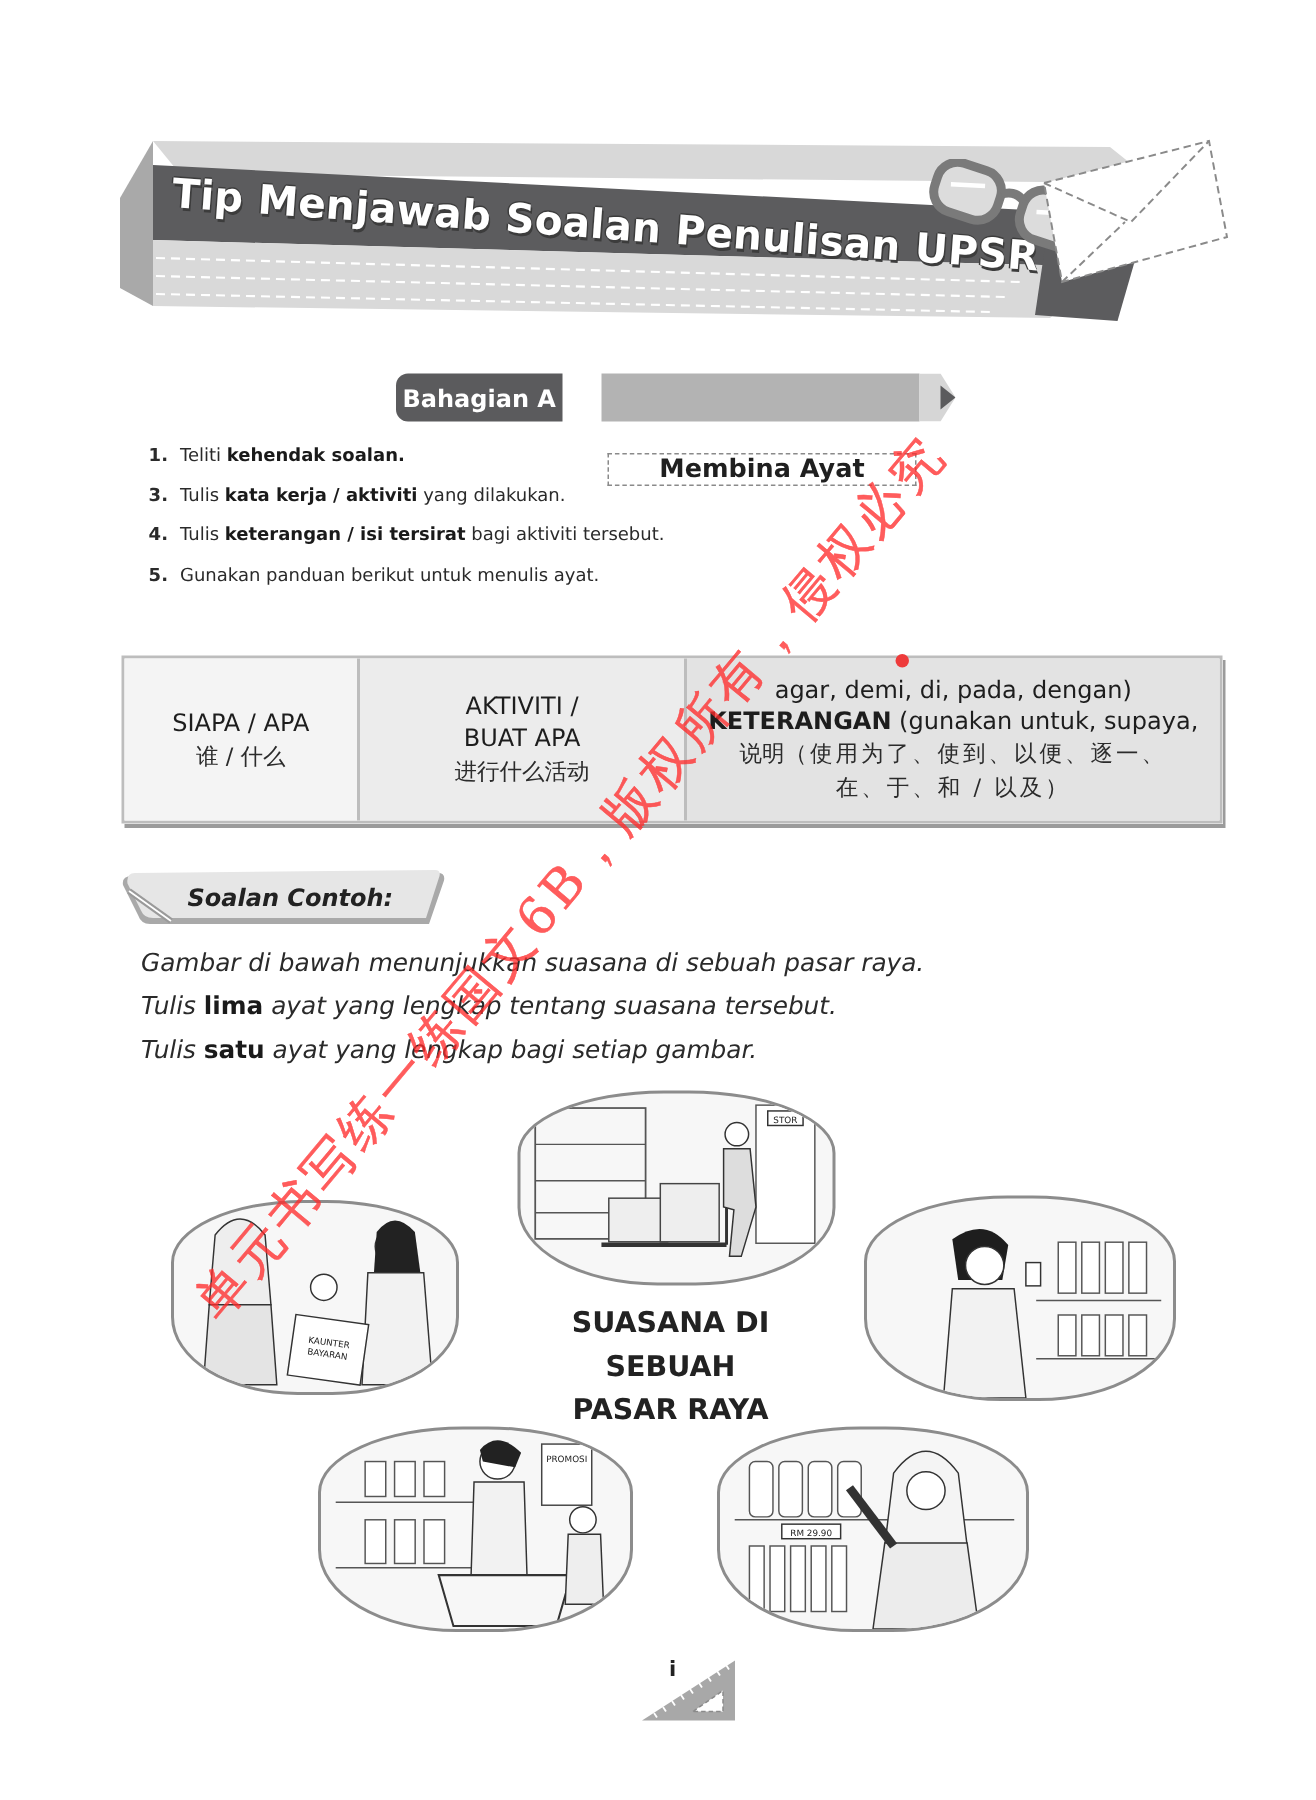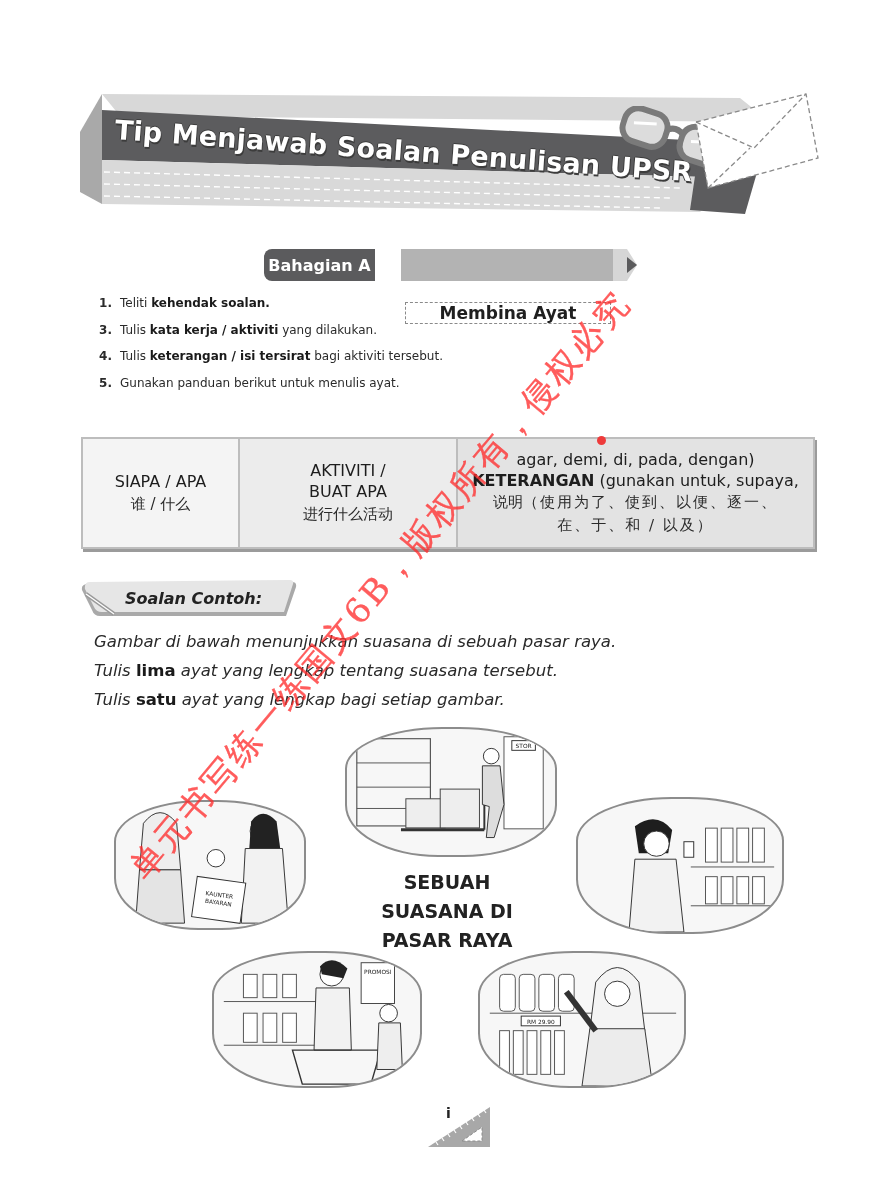--- a/index.html
+++ b/index.html
@@ -286,22 +286,22 @@
     <rect x="42" y="65" width="40" height="10" fill="#fff" stroke="#333"></rect>
     <text x="62" y="73" font-size="6" text-anchor="middle" font-family="DejaVu Sans, sans-serif" fill="#222">RM 29.90</text>
     <path d="M118,30 Q140,0 162,30 L168,80 L112,80 Z" fill="#f4f4f4" stroke="#333"></path>
     <circle cx="140" cy="42" r="13" fill="#fff" stroke="#333"></circle>
     <path d="M112,78 L168,78 L176,137 L104,137 Z" fill="#ececec" stroke="#333"></path>
     <line x1="118" y1="80" x2="88" y2="40" stroke="#333" stroke-width="6"></line>
   </svg>
 </div>
 
 <div class="center-title">
+  <div>SUASANA DI</div>
   <div>SEBUAH</div>
-  <div>SUASANA DI</div>
   <div>PASAR RAYA</div>
 </div>
 
 <svg class="ruler" width="66" height="46" viewBox="0 0 66 46">
   <polygon points="0,44 62,4 62,44" fill="#a8a8a8"></polygon>
   <polygon points="34,38 54,24 54,38" fill="#ffffff" stroke="#8a8a8a" stroke-dasharray="3,2"></polygon>
   <g stroke="#ffffff" stroke-width="1.2">
     <line x1="8" y1="39" x2="10" y2="42"></line>
       <line x1="14" y1="35" x2="16" y2="38"></line>
       <line x1="20" y1="31" x2="22" y2="34"></line>

